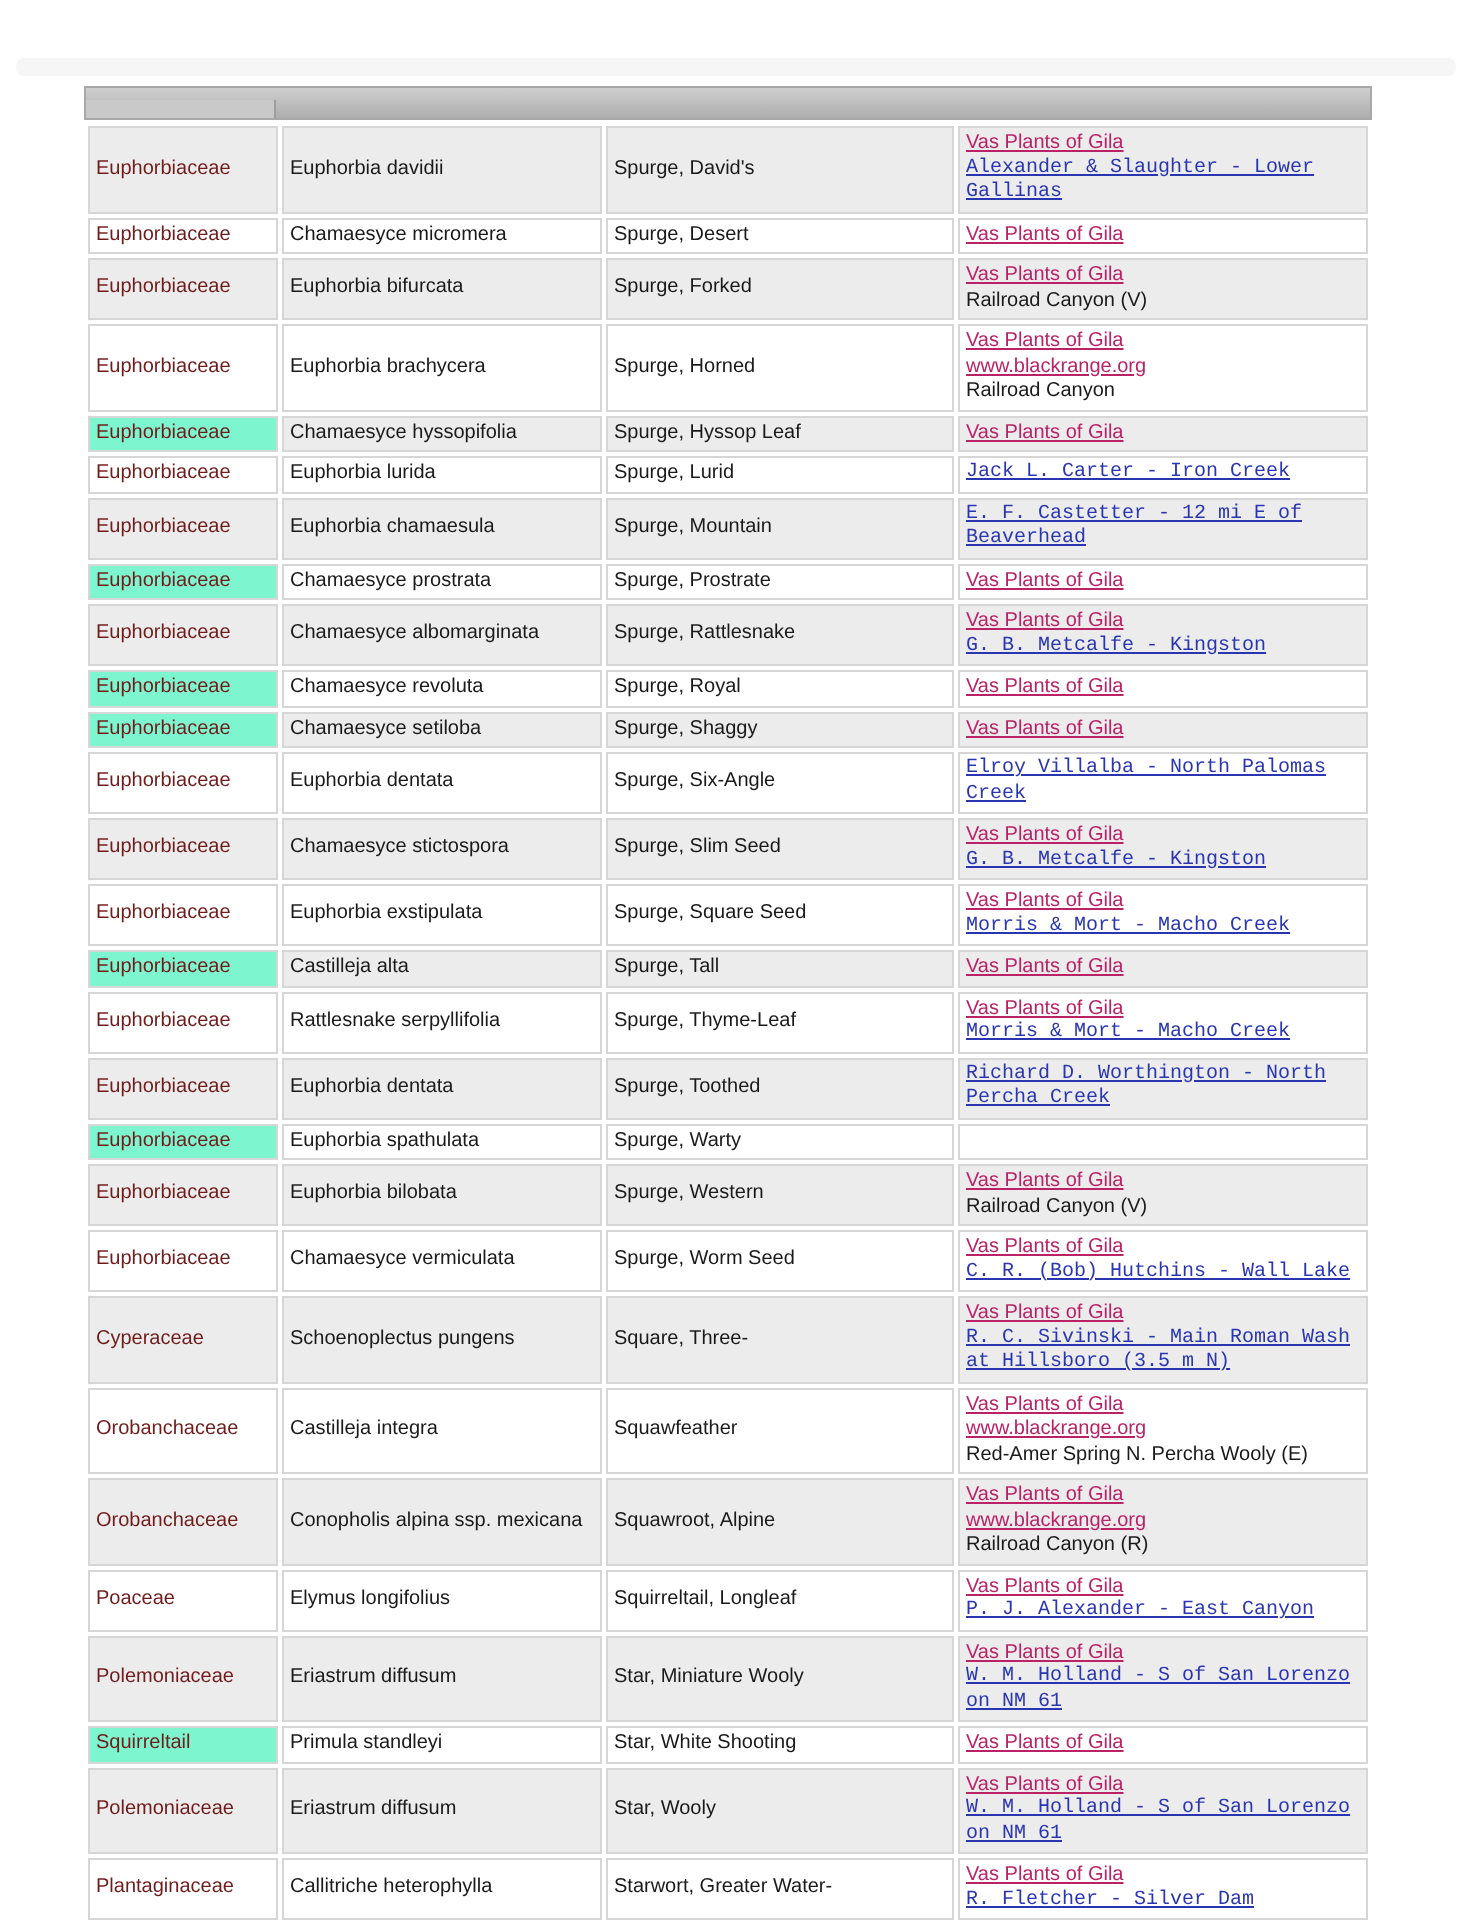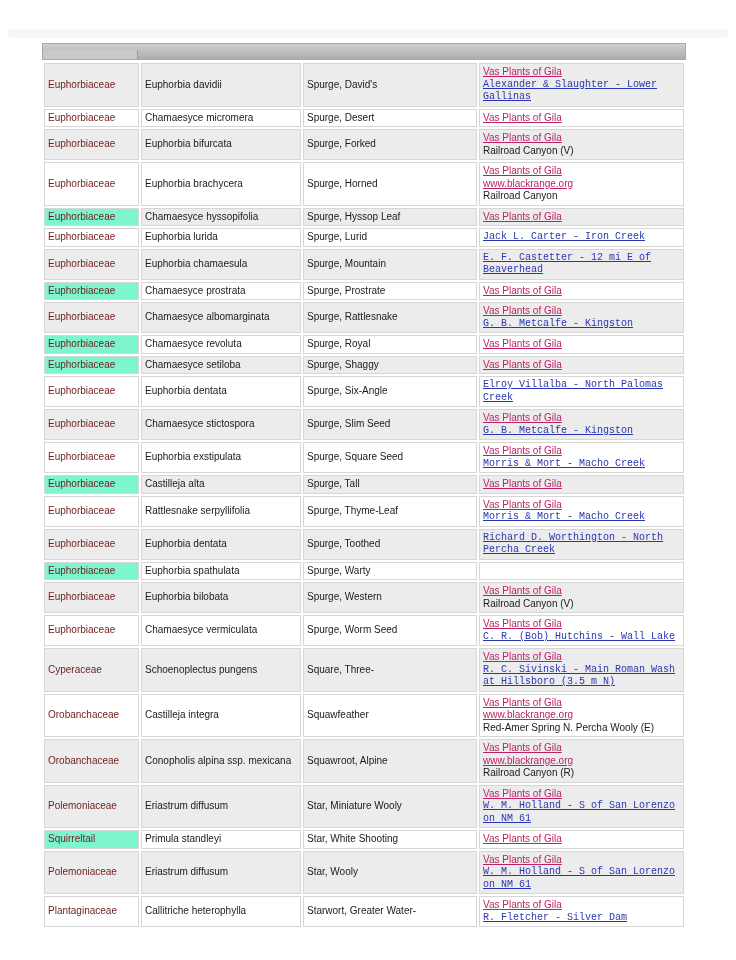--- a/index.html
+++ b/index.html
@@ -254,20 +254,29 @@
         <tr class="alt">
           <td class="family">Orobanchaceae</td>
           <td>Conopholis alpina ssp. mexicana</td>
           <td>Squawroot, Alpine</td>
           <td>
             <a class="lnk red">Vas Plants of Gila</a>
             <a class="lnk red">www.blackrange.org</a>
             <span class="lnk plain">Railroad Canyon (R)</span>
           </td>
         </tr>
+        <tr>
+          <td class="family">Poaceae</td>
+          <td>Elymus longifolius</td>
+          <td>Squirreltail, Longleaf</td>
+          <td>
+            <a class="lnk red">Vas Plants of Gila</a>
+            <a class="lnk blue">P. J. Alexander - East Canyon</a>
+          </td>
+        </tr>
         <tr class="alt">
           <td class="family">Polemoniaceae</td>
           <td>Eriastrum diffusum</td>
           <td>Star, Miniature Wooly</td>
           <td>
             <a class="lnk red">Vas Plants of Gila</a>
             <a class="lnk blue">W. M. Holland - S of San Lorenzo on NM 61</a>
           </td>
         </tr>
         <tr>

